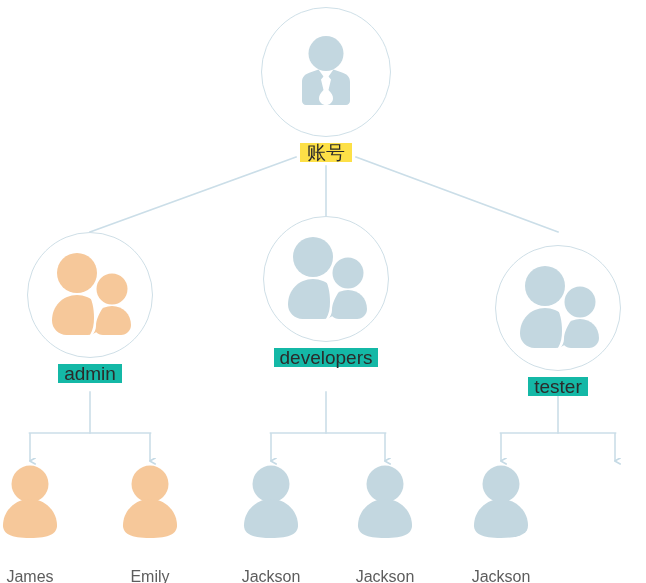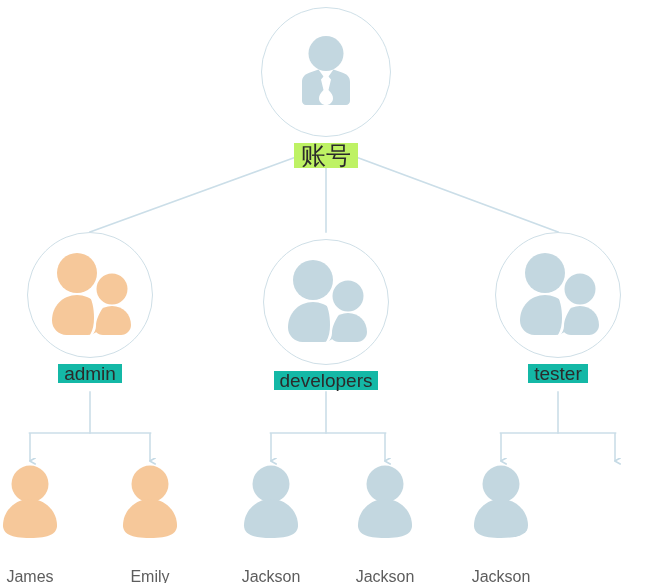--- a/index.html
+++ b/index.html
@@ -47,23 +47,23 @@
     width: 126px;
     height: 126px;
     border: 1.6px solid #cfdfe7;
   }
   .node-label {
     margin-top: 6px;
     white-space: nowrap;
     line-height: 1;
   }
   .label-root {
-    font-size: 25px;
+    font-size: 19px;
     color: #2b2b2b;
-    background: #bef264;
+    background: #fde047;
     padding: 0 7px;
   }
   .label-group {
     font-size: 19px;
     color: #2b2b2b;
     background: #14b8a6;
     padding: 0 6px;
   }
   .label-leaf {
     font-size: 16px;
@@ -146,40 +146,40 @@
                    L59,83 C53.5,83 49,78.5 49,73 C49,62.5 57,54 68,54 Z"></path>
         </g>
         <path d="M50,40 C54,44 57,50 58,57 C55,62 52,68 52,74
                  C52,77 50.5,81 48,83 L46,83 C49,78 50,72 50,66
                  C50,56 48,47 44,41 Z" fill="#ffffff"></path>
       </svg>
     </div>
     <div class="node-label label-group">admin</div>
   </div>
 
-  <div class="node" style="left:263px; top:239px; width:126px;">
+  <div class="node" style="left:263px; top:216px; width:126px;">
     <div class="circle-node group-circle">
       <svg width="92" height="86" viewBox="0 0 92 86">
         <g fill="#C3D7E0">
           <circle cx="33" cy="21" r="20"></circle>
           <path d="M33,43 C47.4,43 58,54.2 58,68.5 C58,76.5 51.5,83 43.5,83
                    L22.5,83 C14.5,83 8,76.5 8,68.5 C8,54.2 18.6,43 33,43 Z"></path>
           <circle cx="68" cy="37" r="15.5"></circle>
           <path d="M68,54 C79,54 87,62.5 87,73 C87,78.5 82.5,83 77,83
                    L59,83 C53.5,83 49,78.5 49,73 C49,62.5 57,54 68,54 Z"></path>
         </g>
         <path d="M50,40 C54,44 57,50 58,57 C55,62 52,68 52,74
                  C52,77 50.5,81 48,83 L46,83 C49,78 50,72 50,66
                  C50,56 48,47 44,41 Z" fill="#ffffff"></path>
       </svg>
     </div>
     <div class="node-label label-group">developers</div>
   </div>
 
-  <div class="node" style="left:495px; top:232px; width:126px;">
+  <div class="node" style="left:495px; top:245px; width:126px;">
     <div class="circle-node group-circle">
       <svg width="92" height="86" viewBox="0 0 92 86">
         <g fill="#C3D7E0">
           <circle cx="33" cy="21" r="20"></circle>
           <path d="M33,43 C47.4,43 58,54.2 58,68.5 C58,76.5 51.5,83 43.5,83
                    L22.5,83 C14.5,83 8,76.5 8,68.5 C8,54.2 18.6,43 33,43 Z"></path>
           <circle cx="68" cy="37" r="15.5"></circle>
           <path d="M68,54 C79,54 87,62.5 87,73 C87,78.5 82.5,83 77,83
                    L59,83 C53.5,83 49,78.5 49,73 C49,62.5 57,54 68,54 Z"></path>
         </g>

